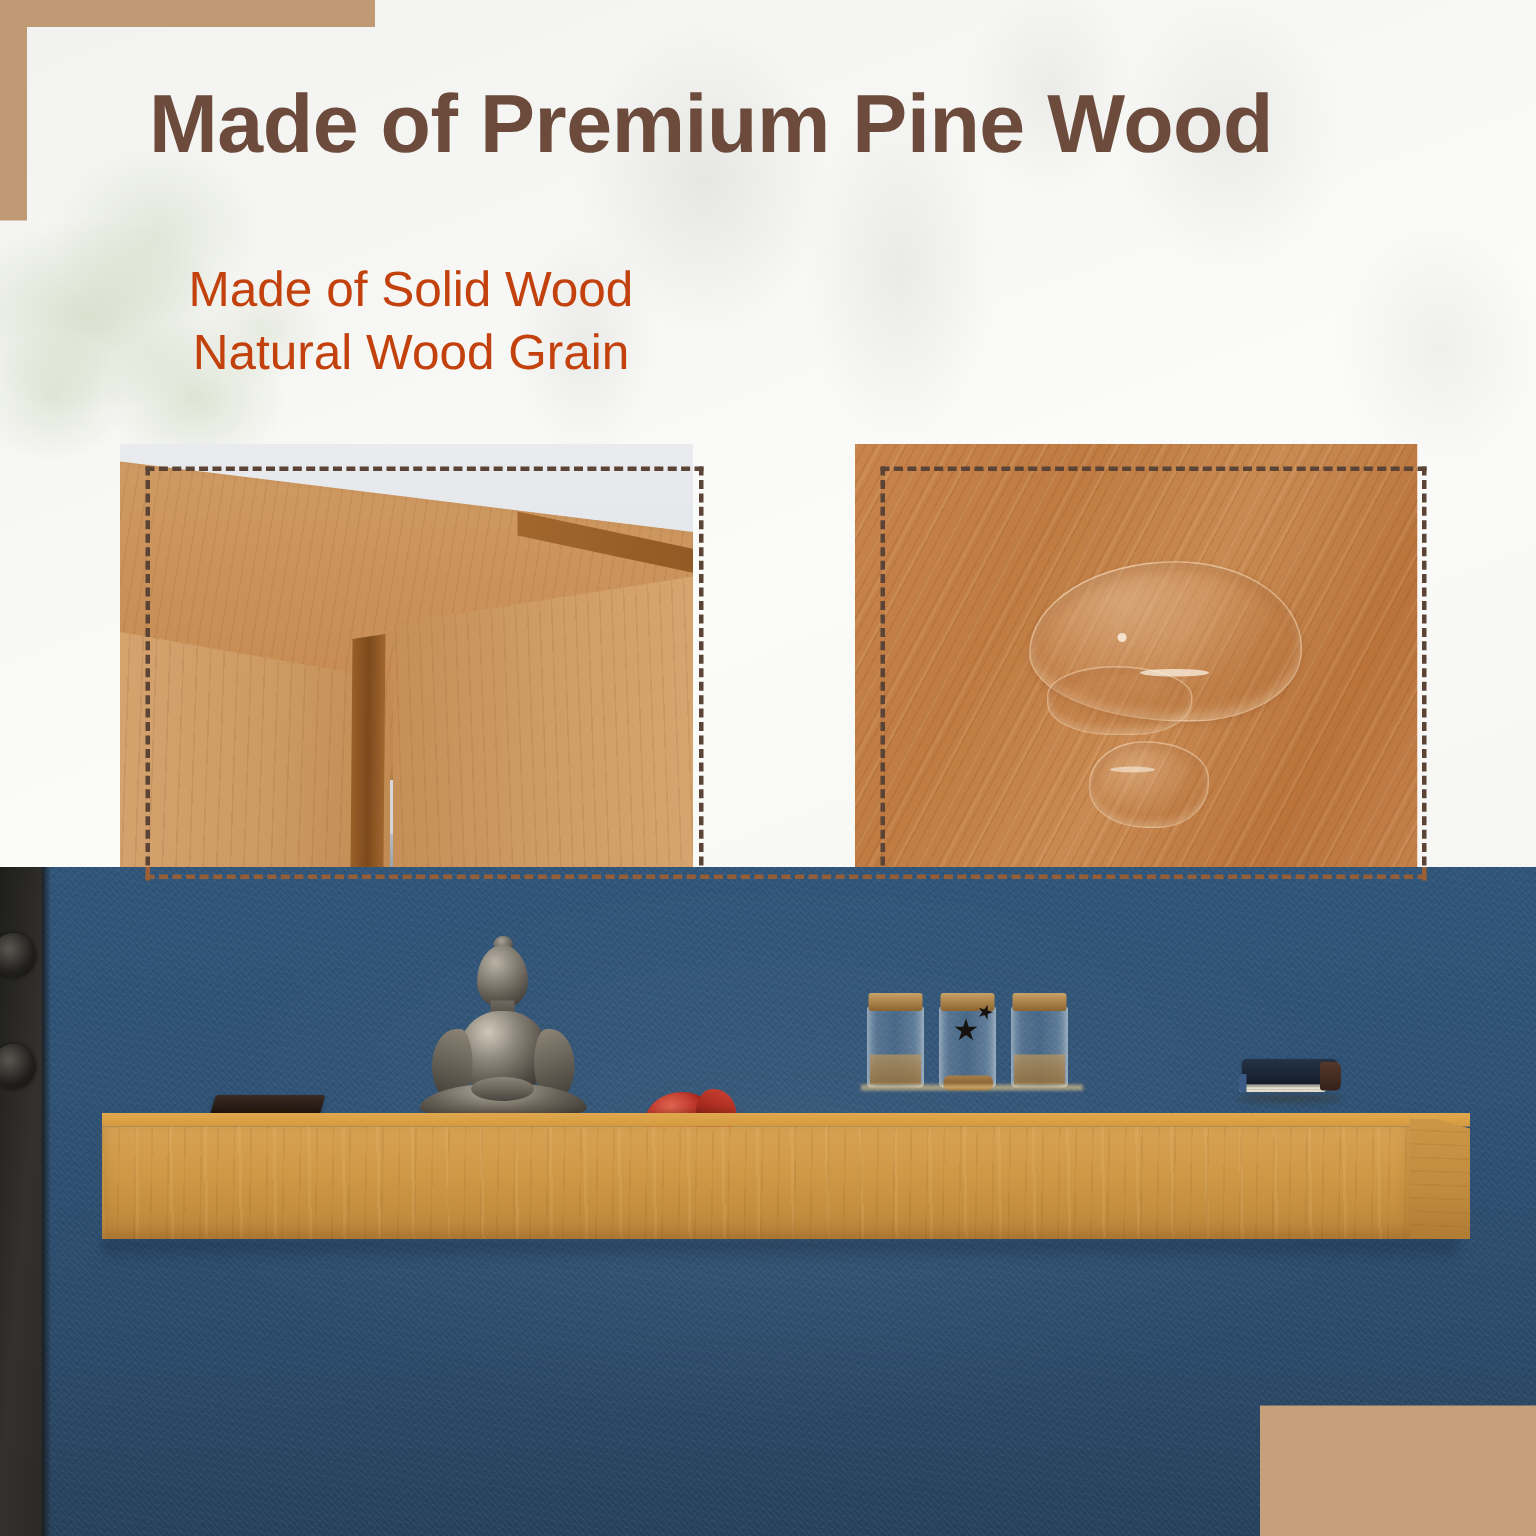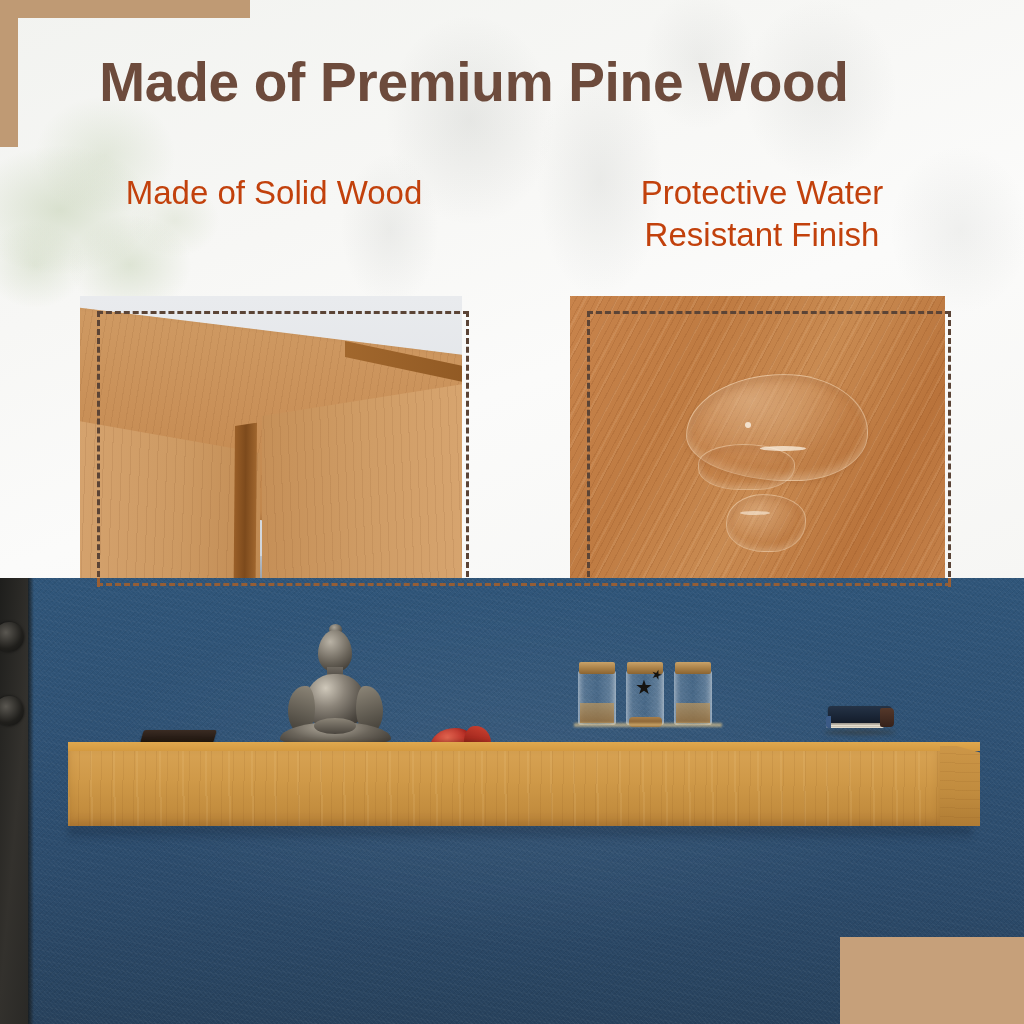--- a/index.html
+++ b/index.html
@@ -539,26 +539,23 @@
 
   <div class="header-panel">
     <div class="corner-bracket-h"></div>
     <div class="corner-bracket-v"></div>
   </div>
 
   <div class="main-title">Made of Premium Pine Wood</div>
 
   <div class="subtitle subtitle-left">
     <span class="line">Made of Solid Wood</span>
+    <span class="line">Natural Wood Grain</span>
   </div>
 
-  <div class="subtitle subtitle-right">
-    <span class="line">Protective Water</span>
-    <span class="line">Resistant Finish</span>
-  </div>
 
   <div class="photo photo-left">
     <div class="wood-bg"></div>
     <div class="photo-left-floor"></div>
     <div class="wood-top-face"></div>
     <div class="wood-edge-top"></div>
     <div class="wood-front-face"></div>
     <div class="wood-side-face"></div>
     <div class="wood-edge-dark"></div>
   </div>

